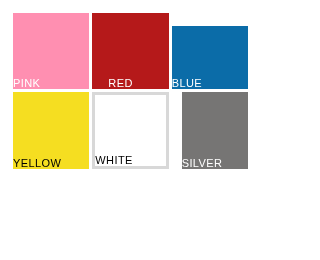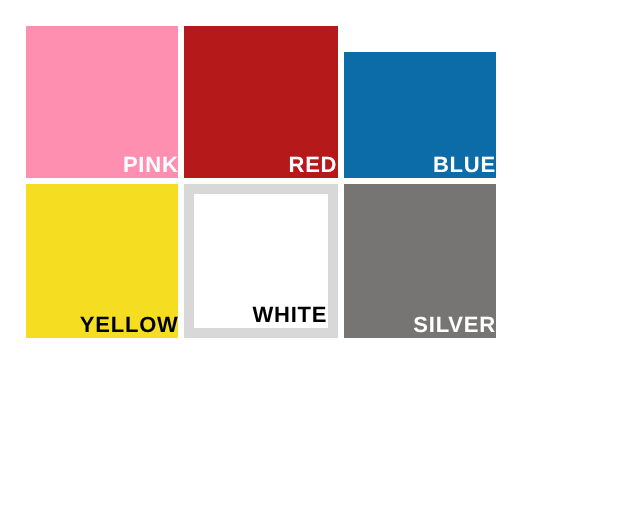--- a/index.html
+++ b/index.html
@@ -30,32 +30,32 @@
     position: relative;
     box-sizing: border-box;
     display: flex;
     align-items: flex-end;
     justify-content: center;
     overflow: hidden;
   }
   .swatch-label {
     display: block;
     width: 100%;
-    text-align: right;
+    text-align: left;
     font-family: "Liberation Sans", sans-serif;
-    font-weight: bold;
+    font-weight: normal;
     font-size: 11px;
     letter-spacing: 0.4px;
     line-height: 12px;
     padding-bottom: 0;
     white-space: nowrap;
     user-select: none;
   }
   .swatch.has-border {
-    border: 5px solid #4d7c0f;
+    border: 3px solid #4d7c0f;
   }
 </style>
 </head>
 <body style="background: rgb(255, 255, 255);">
 
 <div id="swatch-grid">
 
   <div class="swatch" style="background-color: rgb(255, 143, 177);">
     <span class="swatch-label" style="color: rgb(255, 255, 255);">PINK</span>
   </div>
@@ -72,17 +72,17 @@
     <span class="swatch-label" style="color: rgb(0, 0, 0);">YELLOW</span>
   </div>
 
 
   <div class="swatch has-border" style="background-color: rgb(255, 255, 255); border-color: rgb(216, 216, 216);">
     <span class="swatch-label" style="color: rgb(0, 0, 0);">WHITE</span>
   </div>
 
 
 
-  <div class="swatch" style="background-color: rgb(118, 117, 116);">
+  <div class="swatch" style="background-color: rgb(118, 117, 116); margin-left: 10px;">
     <span class="swatch-label" style="color: rgb(255, 255, 255);">SILVER</span>
   </div>
 
 </div>
 
 </body></html>

